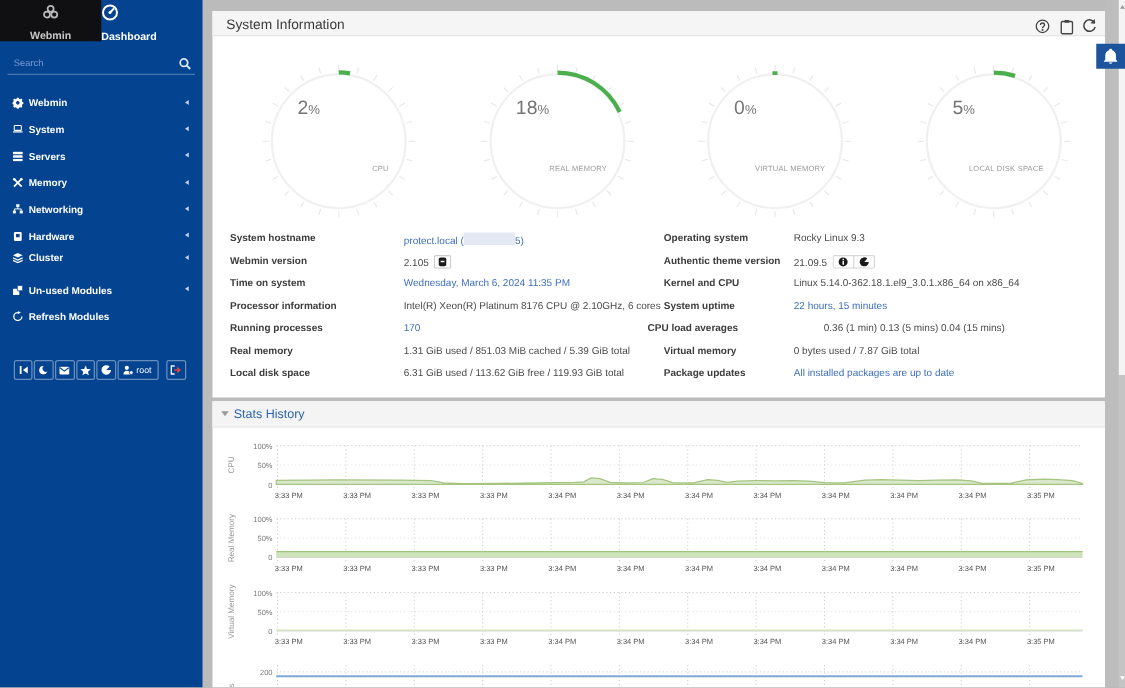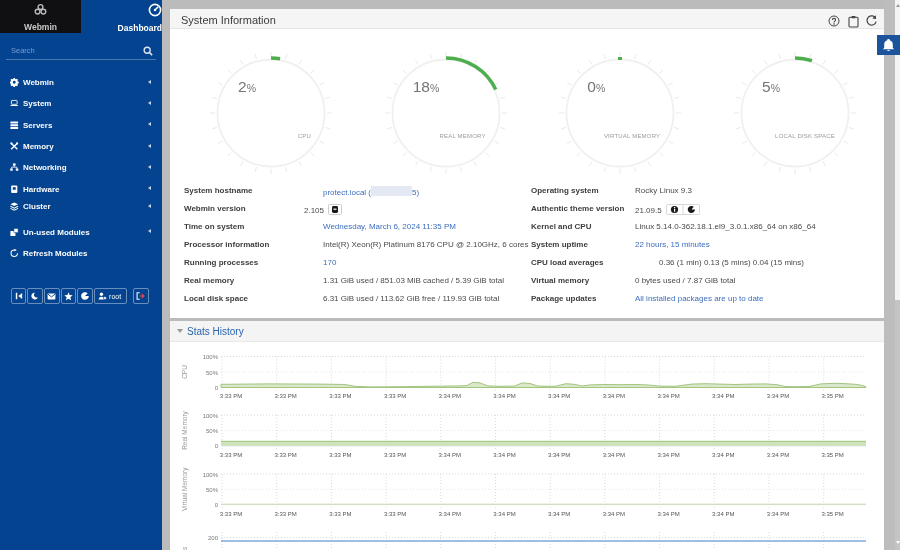--- a/index.html
+++ b/index.html
@@ -3,21 +3,21 @@
 <meta charset="utf-8">
 <style>
   * { margin:0; padding:0; box-sizing:border-box; }
   html,body { width:900px; height:550px; overflow:hidden; }
   body { font-family:"Liberation Sans", sans-serif; background:#bbbbbb; position:relative; }
   .abs { position:absolute; }
 
   
   #sidebar { position:absolute; left:0; top:0; width:162px; height:550px; background:#03438f; }
   #tabweb { position:absolute; left:0; top:0; width:81px; height:33px; background:#101012; text-align:center; }
-  #tabdash { position:absolute; left:81px; top:0; width:81px; height:33px; text-align:right; }
+  #tabdash { position:absolute; left:81px; top:0; width:81px; height:33px; text-align:left; }
   .tabtxt { font-size:8.5px; font-weight:bold; display:block; margin-top:2px; }
   #tabweb .tabtxt { color:#c9c9c9; }
   #tabdash .tabtxt { color:#fff; }
   #search-txt { position:absolute; left:11px; top:46px; font-size:7.5px; color:#7b9cd6; }
   #search-line { position:absolute; left:6px; top:59px; width:150px; height:1px; background:rgba(255,255,255,0.28); }
 
   .mrow { position:absolute; left:0; width:162px; height:21px; color:#fff; }
   .mico { position:absolute; left:10px; top:6px; width:9px; height:9px; }
   .mico svg { width:8.5px; height:8.5px; display:block; }
   .mtxt { position:absolute; left:23px; top:6px; font-size:8px; font-weight:bold; color:#fdfdfd; }
@@ -397,21 +397,21 @@
 <div class="abs" style="left:618px; top:56.5px; width:4px; height:3px; background:#4cae4c;"></div>
 
 <div class="trow" style="top:185.5px">
     <span class="tl" style="left:184px">System hostname</span>
     <span class="tv" style="left:323px"><span class="lnk">protect.local (</span><span style="display:inline-block;width:41px;height:10px;background:#e3e8f2;vertical-align:-1px;"></span><span class="lnk">5)</span></span>
     <span class="tl" style="left:531px">Operating system</span>
     <span class="tv" style="left:635px">Rocky Linux 9.3</span>
   </div>
 <div class="trow" style="top:203.5px">
     <span class="tl" style="left:184px">Webmin version</span>
-    <span class="tv" style="left:304px">2.105&nbsp; <svg width="14" height="11" viewBox="0 0 14 11" style="vertical-align:-2px">
+    <span class="tv" style="left:323px">2.105&nbsp; <svg width="14" height="11" viewBox="0 0 14 11" style="vertical-align:-2px">
         <rect x="0.5" y="0.5" width="13" height="10" rx="1" fill="#fff" stroke="#ccc"></rect>
         <rect x="4" y="2" width="6" height="7" rx="1.4" fill="#1a1a1a"></rect>
         <rect x="5.5" y="4.6" width="3" height="1.2" fill="#fff"></rect>
       </svg></span>
     <span class="tl" style="left:531px">Authentic theme version</span>
     <span class="tv" style="left:635px">21.09.5&nbsp; <svg width="34" height="11" viewBox="0 0 34 11" style="vertical-align:-2px">
         <rect x="0.5" y="0.5" width="33" height="10" rx="1" fill="#fff" stroke="#d8d8d8"></rect>
         <line x1="17" y1="0.5" x2="17" y2="10.5" stroke="#d8d8d8"></line>
         <circle cx="8.5" cy="5.5" r="3.6" fill="#1a1a1a"></circle>
         <rect x="8" y="3" width="1.2" height="1.2" fill="#fff"></rect>
@@ -427,21 +427,21 @@
   </div>
 <div class="trow" style="top:239.5px">
     <span class="tl" style="left:184px">Processor information</span>
     <span class="tv" style="left:323px">Intel(R) Xeon(R) Platinum 8176 CPU @ 2.10GHz, 6 cores</span>
     <span class="tl" style="left:531px">System uptime</span>
     <span class="tv" style="left:635px"><span class="lnk">22 hours, 15 minutes</span></span>
   </div>
 <div class="trow" style="top:257.5px">
     <span class="tl" style="left:184px">Running processes</span>
     <span class="tv" style="left:323px"><span class="lnk">170</span></span>
-    <span class="tl" style="left:531px">CPU load averages</span>
+    <span class="tl" style="left:518px">CPU load averages</span>
     <span class="tv" style="left:659px">0.36 (1 min) 0.13 (5 mins) 0.04 (15 mins)</span>
   </div>
 <div class="trow" style="top:275.5px">
     <span class="tl" style="left:184px">Real memory</span>
     <span class="tv" style="left:323px">1.31 GiB used / 851.03 MiB cached / 5.39 GiB total</span>
     <span class="tl" style="left:531px">Virtual memory</span>
     <span class="tv" style="left:635px">0 bytes used / 7.87 GiB total</span>
   </div>
 <div class="trow" style="top:293.5px">
     <span class="tl" style="left:184px">Local disk space</span>

